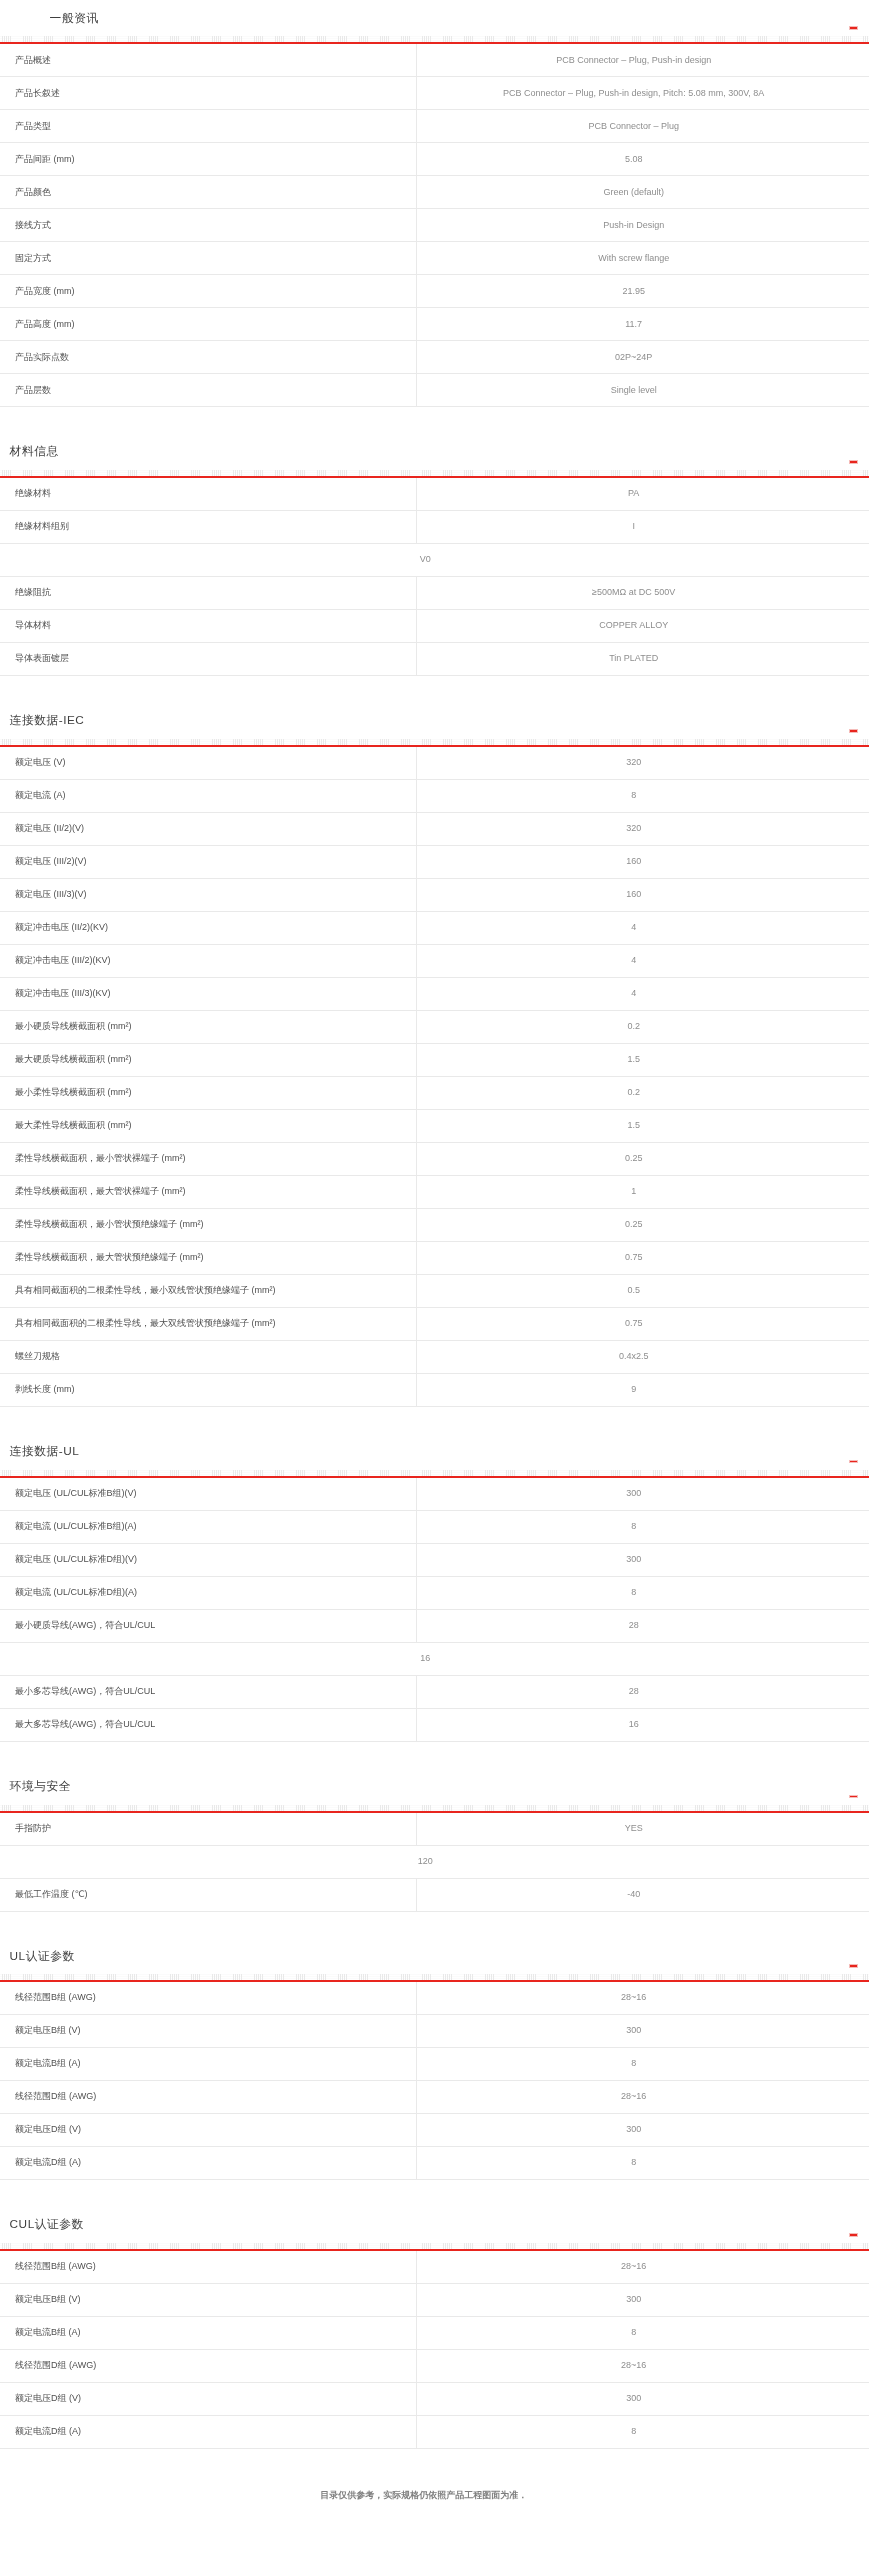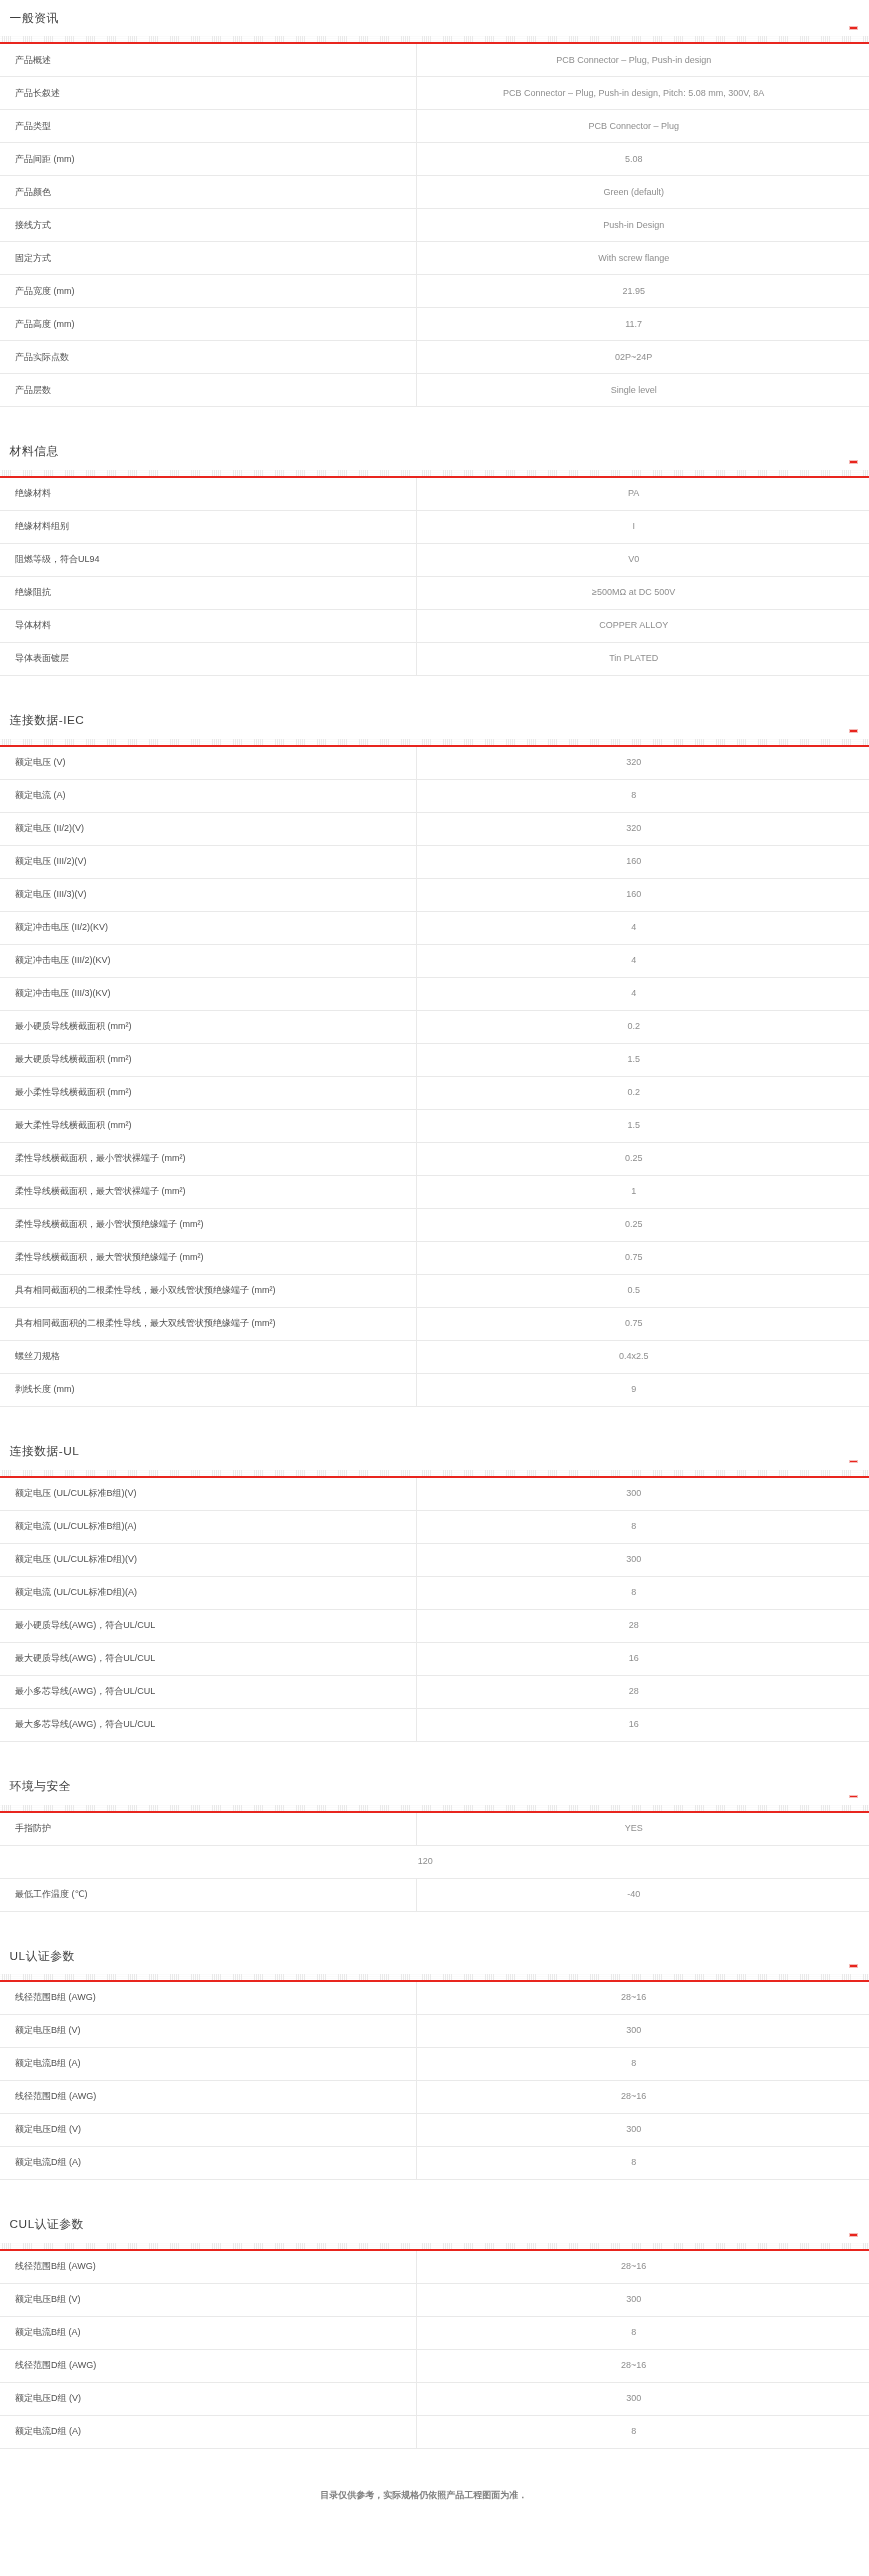--- a/index.html
+++ b/index.html
@@ -4,21 +4,21 @@
 <style>
   html,body{margin:0;padding:0;background:#ffffff;}
   body{
     width:869px;
     font-family:"Liberation Sans","DejaVu Sans",sans-serif;
     -webkit-font-smoothing:antialiased;
   }
   .page{width:869px;padding-bottom:13.4px;}
 
   
-  .section:first-child .sec-head{padding-top:10.7px;}
+  .section:first-child .sec-head{padding-top:10.7px;margin-left:40px;}
   .sec-head{
     position:relative;
     padding:37px 10.7px 0 9.6px;
   }
   .sec-title{
     margin:0;
     font-size:11.8px;
     font-weight:400;
     color:#3f3f3f;
     line-height:14px;
@@ -178,21 +178,20 @@
     <div class="cell label">绝缘材料</div>
     <div class="cell value">PA</div>
   </div>
 
   <div class="row">
     <div class="cell label">绝缘材料组别</div>
     <div class="cell value">I</div>
   </div>
 
   <div class="row">
-    <div class="cell label">阻燃等级，符合UL94</div>
     <div class="cell value">V0</div>
   </div>
 
   <div class="row">
     <div class="cell label">绝缘阻抗</div>
     <div class="cell value">≥500MΩ at DC 500V</div>
   </div>
 
   <div class="row">
     <div class="cell label">导体材料</div>
@@ -347,21 +346,20 @@
     <div class="cell label">额定电流 (UL/CUL标准D组)(A)</div>
     <div class="cell value">8</div>
   </div>
 
   <div class="row">
     <div class="cell label">最小硬质导线(AWG)，符合UL/CUL</div>
     <div class="cell value">28</div>
   </div>
 
   <div class="row">
-    <div class="cell label">最大硬质导线(AWG)，符合UL/CUL</div>
     <div class="cell value">16</div>
   </div>
 
   <div class="row">
     <div class="cell label">最小多芯导线(AWG)，符合UL/CUL</div>
     <div class="cell value">28</div>
   </div>
 
   <div class="row">
     <div class="cell label">最大多芯导线(AWG)，符合UL/CUL</div>

